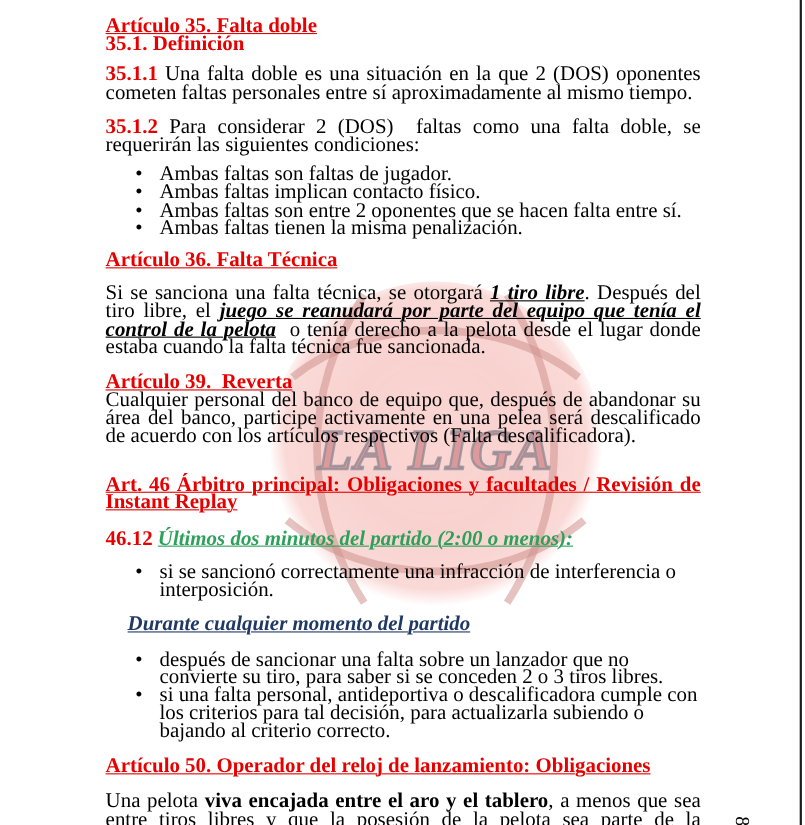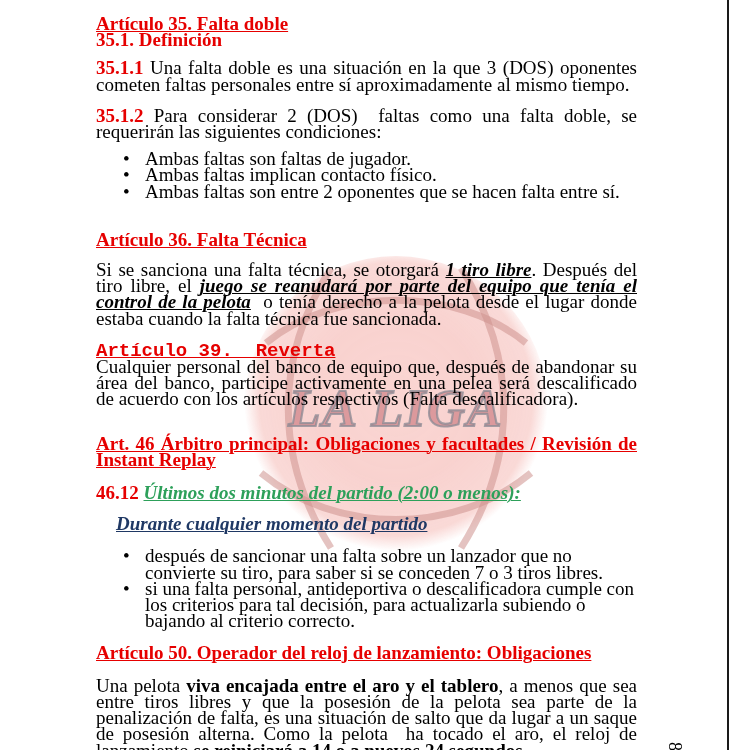--- a/index.html
+++ b/index.html
@@ -37,23 +37,23 @@
   .c-green{color:var(--green,#2da05a);}
   .c-navy{color:var(--navy,#1f3864);margin-left:20px;}
   .doc ul{list-style:none;}
   .doc li{position:relative;padding-left:49px;text-align:left;}
   .doc li::before{content:"\2022";position:absolute;left:27px;}
   
   #sub-35-1{}
   #p-35-1-1{margin-top:12px;}
   #p-35-1-2{margin-top:15px;}
   #ul-a{margin-top:11px;}
-  #h-art36{margin-top:32px;}
+  #h-art36{margin-top:13px;}
   #p-36{margin-top:14px;}
-  #h-art39{margin-top:16px;font-family:Liberation Mono, monospace;}
+  #h-art39{margin-top:16px;}
   #p-39{}
   #h-art46{margin-top:28px;}
   #p-46-12{margin-top:17px;}
   #ul-b{margin-top:14px;}
   #sub-durante{margin-top:15px;}
   #ul-c{margin-top:16px;}
   #h-art50{margin-top:16px;}
   #p-50{margin-top:16px;}
   
   .page-num{
@@ -82,36 +82,40 @@
       <path d="M25,225 C100,287 220,287 295,225"></path>
       <path d="M95,20 C38,110 38,210 95,300"></path>
       <path d="M225,20 C282,110 282,210 225,300"></path>
     </g>
     <text x="160" y="178" text-anchor="middle" font-family="Liberation Serif, serif" font-size="52" font-style="italic" font-weight="bold" letter-spacing="2" fill="#b22d34" fill-opacity="0.8" stroke="#2a2a3c" stroke-opacity="0.75" stroke-width="2.2">LA LIGA</text>
   </svg>
 
   <div class="doc">
     <h2 id="h-art35"><span class="b u c-red">Artículo 35. Falta doble</span></h2>
     <h2 id="sub-35-1"><span class="b c-red">35.1. Definición</span></h2>
-    <p id="p-35-1-1"><span class="b c-red">35.1.1 </span><span>Una falta doble es una situación en la que 3 (DOS) oponentes cometen faltas personales entre sí aproximadamente al mismo tiempo.</span></p>
+    <p id="p-35-1-1"><span class="b c-red">35.1.1 </span><span>Una falta doble es una situación en la que 2 (DOS) oponentes cometen faltas personales entre sí aproximadamente al mismo tiempo.</span></p>
     <p id="p-35-1-2"><span class="b c-red">35.1.2 </span><span>Para considerar 2 (DOS)&nbsp; faltas como una falta doble, se requerirán las siguientes condiciones:</span></p>
     <ul id="ul-a">
         <li>Ambas faltas son faltas de jugador.</li>
         <li>Ambas faltas implican contacto físico.</li>
         <li>Ambas faltas son entre 2 oponentes que se hacen falta entre sí.</li>
+        <li>Ambas faltas tienen la misma penalización.</li>
       </ul>
     <h2 id="h-art36"><span class="b u c-red">Artículo 36. Falta Técnica</span></h2>
     <p id="p-36"><span>Si se sanciona una falta técnica, se otorgará </span><span class="b i u">1 tiro libre</span><span>. Después del tiro libre, el </span><span class="b i u">juego se reanudará por parte del equipo que tenía el control de la pelota</span><span>&nbsp; o tenía derecho a la pelota desde el lugar donde estaba cuando la falta técnica fue sancionada.</span></p>
     <h2 id="h-art39"><span class="b u c-red">Artículo 39.&nbsp; Reverta</span></h2>
     <p id="p-39"><span>Cualquier personal del banco de equipo que, después de abandonar su área del banco, participe activamente en una pelea será descalificado de acuerdo con los artículos respectivos (Falta descalificadora).</span></p>
     <h2 id="h-art46"><span class="b u c-red">Art. 46 Árbitro principal: Obligaciones y facultades / Revisión de Instant Replay</span></h2>
     <p id="p-46-12"><span class="b c-red">46.12 </span><span class="b i u c-green">Últimos dos minutos del partido (2:00 o menos):</span></p>
+    <ul id="ul-b">
+        <li>si se sancionó correctamente una infracción de interferencia o interposición.</li>
+      </ul>
     <h2 id="sub-durante"><span class="b i u c-navy">Durante cualquier momento del partido</span></h2>
     <ul id="ul-c">
-        <li>después de sancionar una falta sobre un lanzador que no convierte su tiro, para saber si se conceden 7 o 3 tiros libres.</li>
+        <li>después de sancionar una falta sobre un lanzador que no convierte su tiro, para saber si se conceden 2 o 3 tiros libres.</li>
         <li>si una falta personal, antideportiva o descalificadora cumple con los criterios para tal decisión, para actualizarla subiendo o bajando al criterio correcto.</li>
       </ul>
     <h2 id="h-art50"><span class="b u c-red">Artículo 50. Operador del reloj de lanzamiento: Obligaciones</span></h2>
     <p id="p-50"><span>Una pelota </span><span class="b">viva encajada entre el aro y el tablero</span><span>, a menos que sea entre tiros libres y que la posesión de la pelota sea parte de la penalización de falta, es una situación de salto que da lugar a un saque de posesión alterna. Como la pelota&nbsp; ha tocado el aro, el reloj de lanzamiento </span><span class="b">se reiniciará a 14 o a nuevos 24 segundos.</span></p>
   </div>
 
   <div class="page-num">8</div>
 
   <div class="edge-rule"></div>
 </div>

